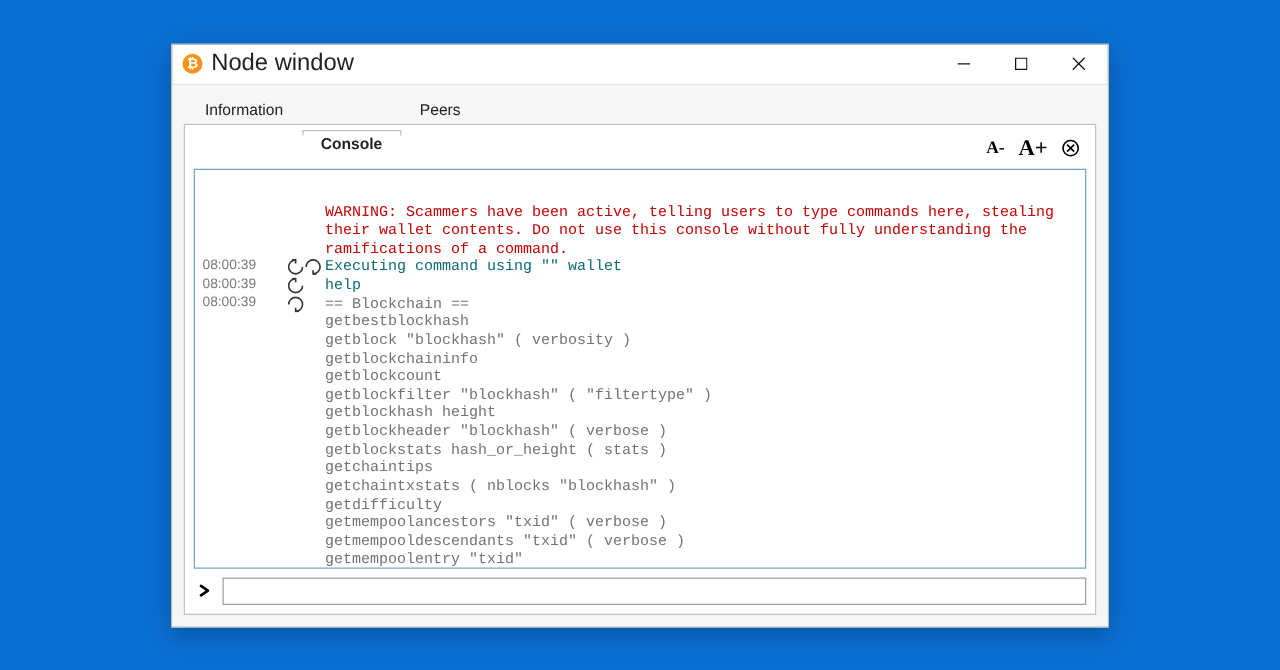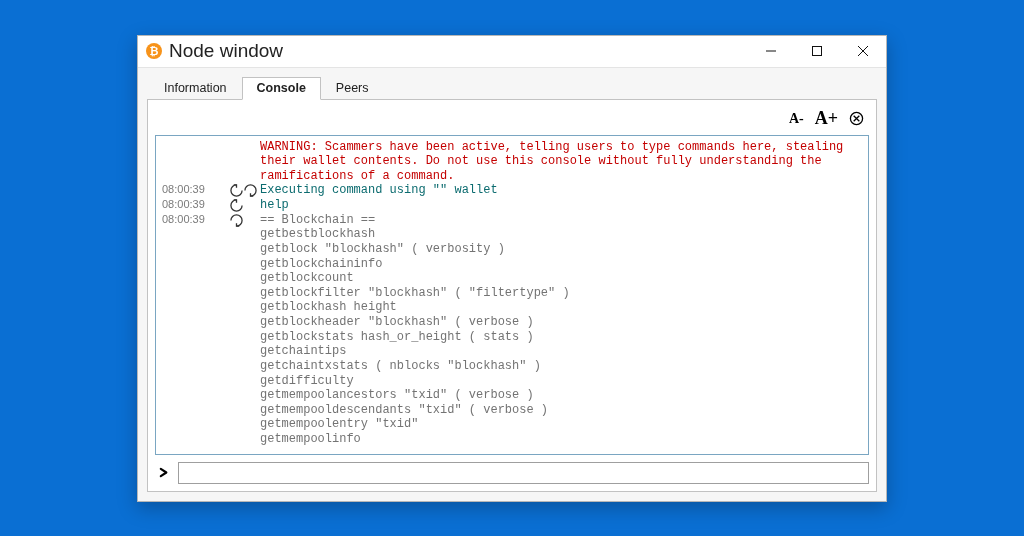--- a/index.html
+++ b/index.html
@@ -76,20 +76,21 @@
     color: #222;
     border: 1px solid transparent;
     border-bottom: none;
     cursor: default;
   }
   .tab.active {
     background: #fff;
     border-color: #c2c2c2;
     border-bottom: 1px solid #fff;
     font-weight: 600;
+    margin-top: 27px;
   }
 
   .tabpane {
     flex: 1;
     background: #fff;
     border: 1px solid #c2c2c2;
     display: flex;
     flex-direction: column;
     padding: 7px;
   }
@@ -153,21 +154,21 @@
     flex: 0 0 30px;
     display:flex;
     gap:1px;
     padding-top:1px;
   }
   .arrowcol svg { width:13px; height:13px; }
   .msg {
     flex: 1;
     white-space: pre-wrap;
   }
-  .msg.warn { color: #c40000; }
+  .msg.warn { color: #c40000; margin-top: 23px; }
   .msg.cmd { color: #0b6b6f; }
   .msg.body { color: #737373; }
 
   
   .console-scroll::-webkit-scrollbar { width: 17px; }
   .console-scroll::-webkit-scrollbar-track { background: #f1f1f1; }
   .console-scroll::-webkit-scrollbar-thumb { background: #c1c1c1; }
   .console-scroll::-webkit-scrollbar-button { background: #f1f1f1; height: 17px; }
 
   .inputrow {

